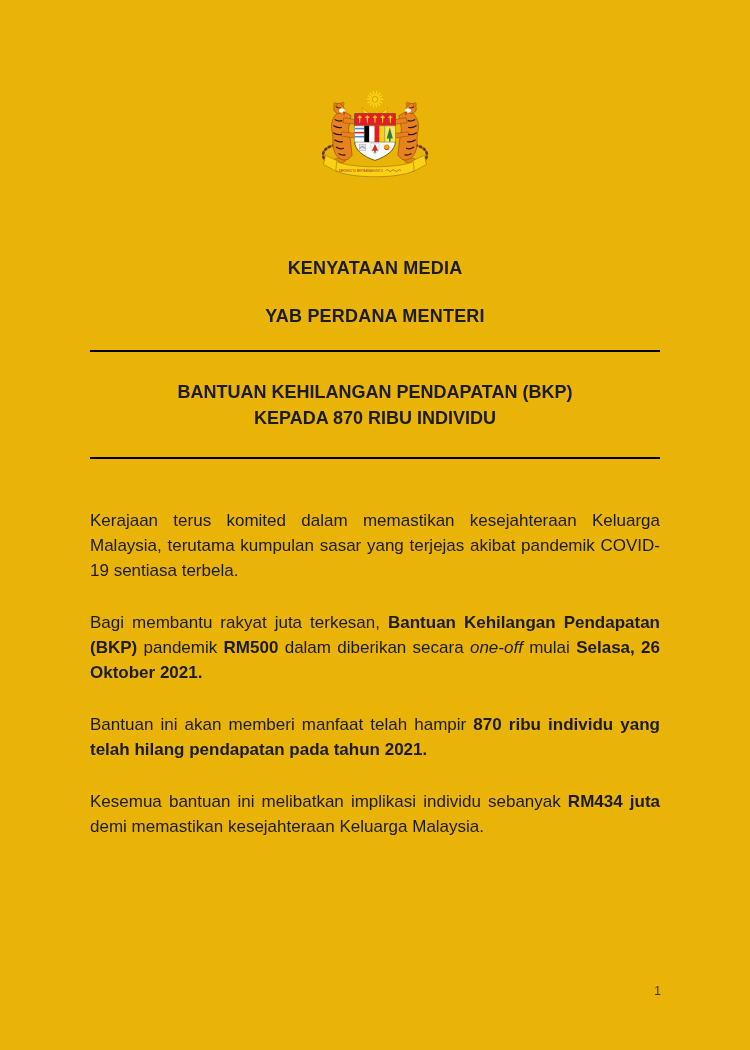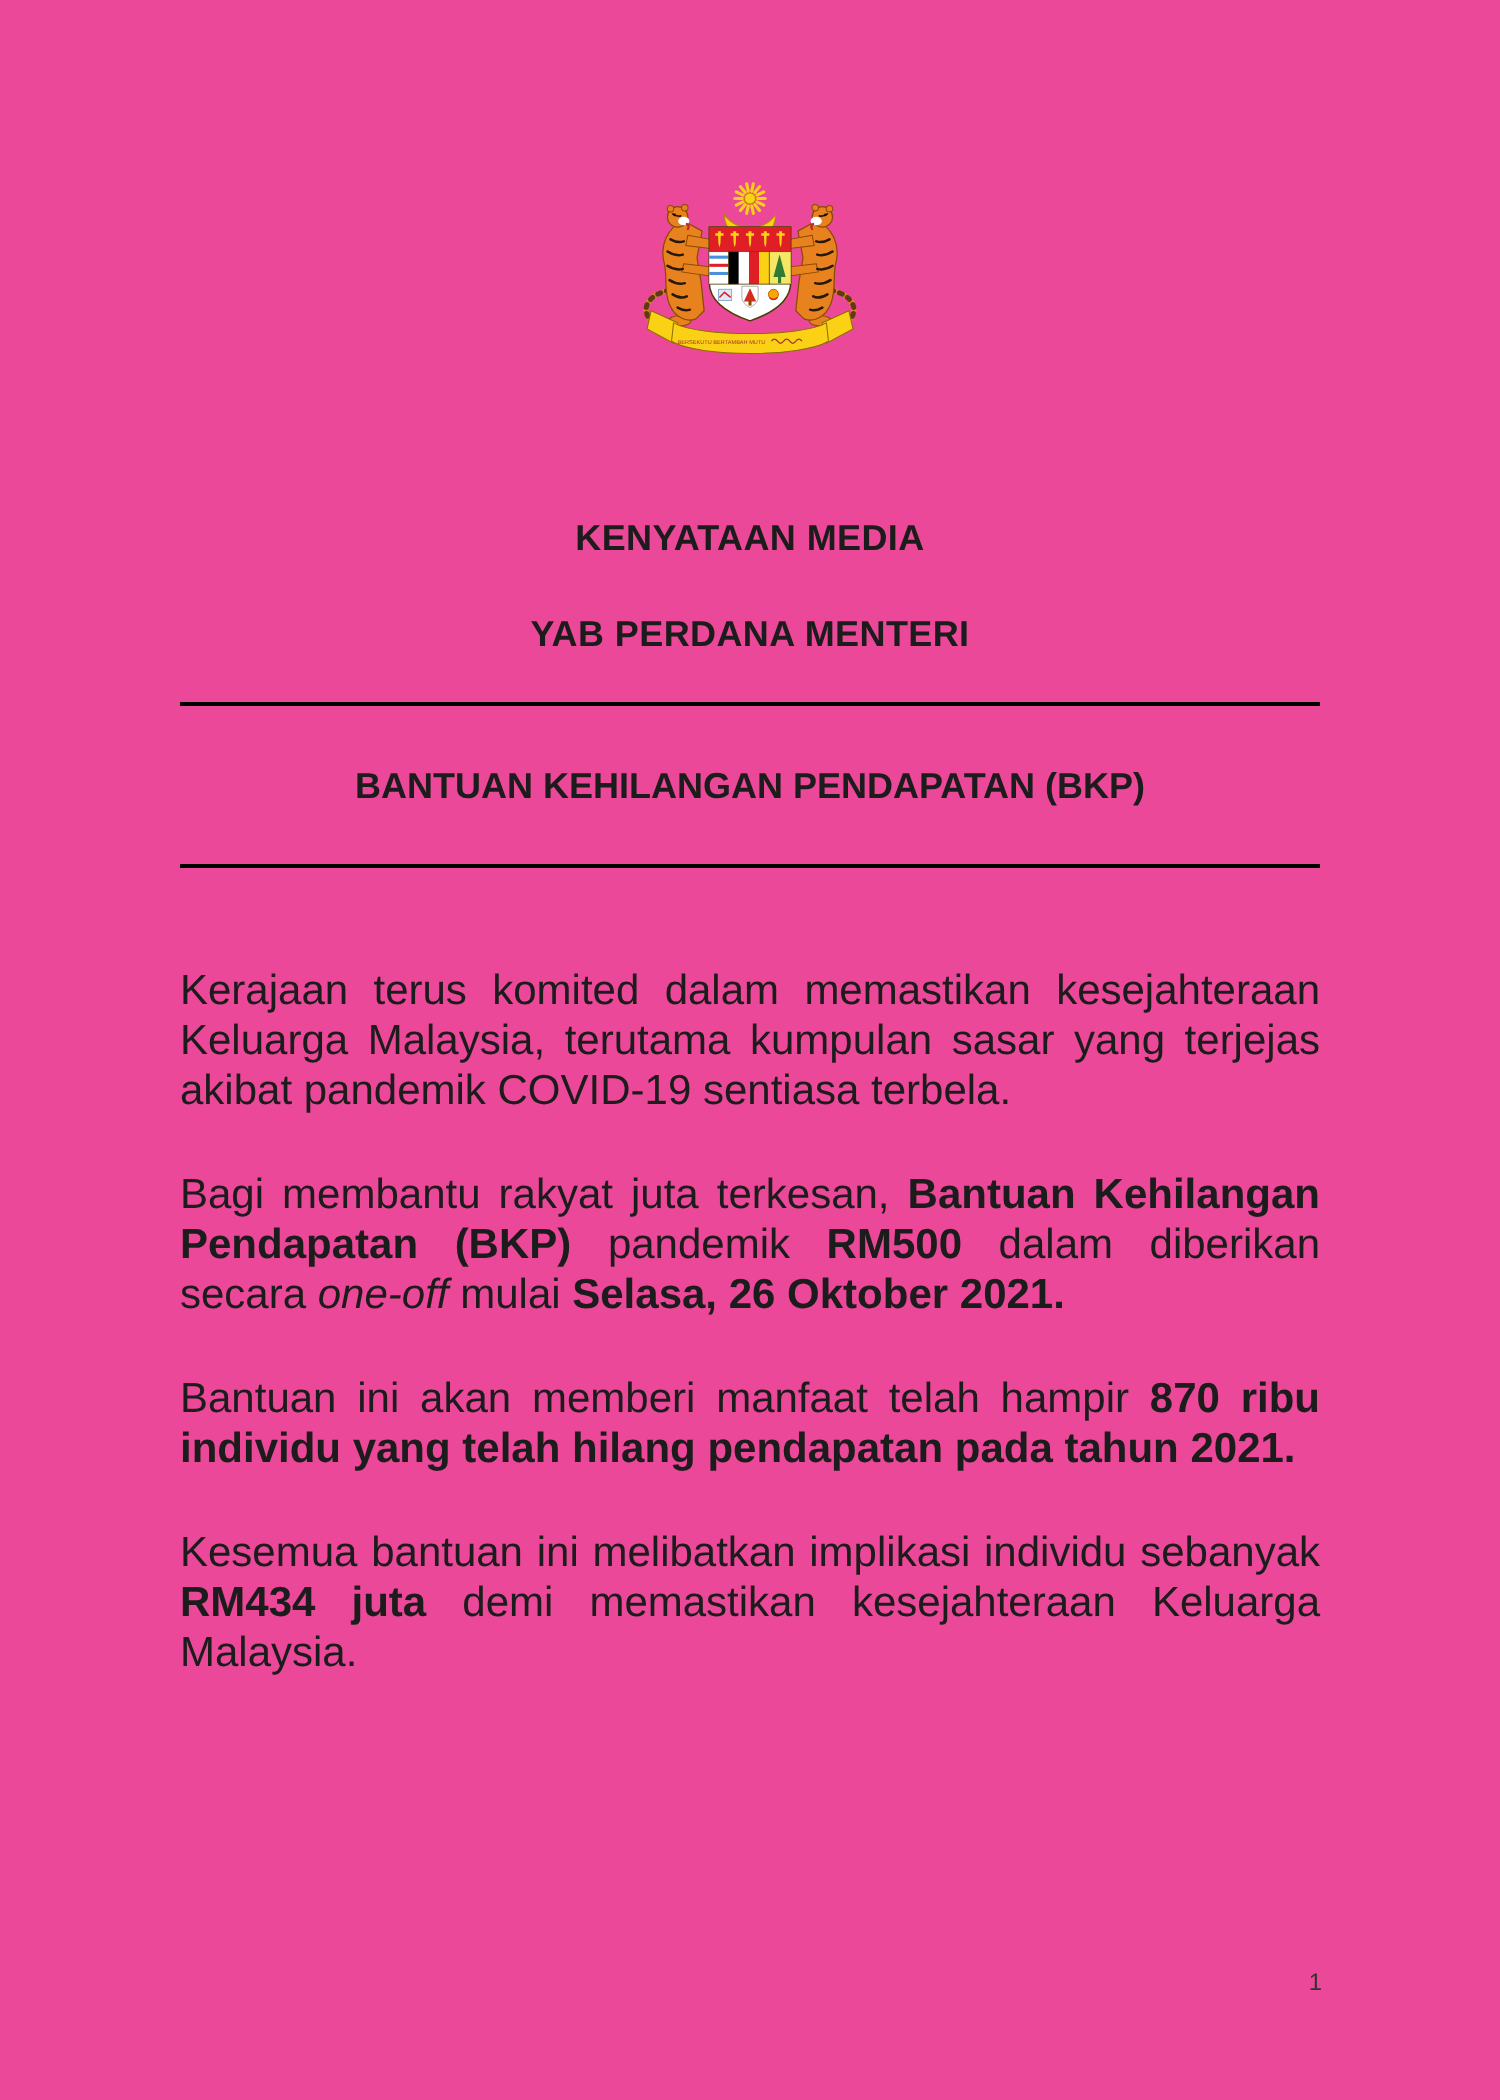--- a/index.html
+++ b/index.html
@@ -1,20 +1,20 @@
 <!DOCTYPE html>
 <html><head>
 <meta charset="utf-8">
 <style>
   html,body{margin:0;padding:0;background:#e9e9e9;}
   .page{
     position:relative;
     width:750px;height:1050px;
     margin:0 auto;
-    background:#ec4899;
+    background:#eab308;
     font-family:"Liberation Sans", sans-serif;
     color:#1c1c1c;
     overflow:hidden;
   }
   .crest-wrap{
     padding-top:84px;
     text-align:center;
   }
   .headings{
     margin-top:62px;
@@ -40,21 +40,21 @@
   .title-block{
     margin-top:27px;
     text-align:center;
     font-weight:bold;
     font-size:18px;
     line-height:26px;
   }
   .body-text{margin-top:49px;}
   .para{
     margin:0 0 27px 0;
-    font-size:21px;
+    font-size:17px;
     line-height:25px;
     text-align:justify;
   }
   .para.gap-top{margin-top:18px;}
   .b{font-weight:bold;}
   .bi{font-weight:normal;font-style:italic;}
   .page-number{
     position:absolute;
     right:89px;
     bottom:52px;
@@ -147,20 +147,21 @@
   <div class="headings">
     <p class="doc-heading">KENYATAAN MEDIA</p>
     <p class="doc-heading second">YAB PERDANA MENTERI</p>
   </div>
 
   <div class="content">
     <hr class="divider">
 
     <div class="title-block">
       <div>BANTUAN KEHILANGAN PENDAPATAN (BKP)</div>
+      <div>KEPADA 870 RIBU INDIVIDU</div>
     </div>
 
     <hr class="divider below-title">
 
     <div class="body-text">
 
       <p class="para"><span>Kerajaan terus komited dalam memastikan kesejahteraan Keluarga Malaysia, terutama kumpulan sasar yang terjejas akibat pandemik COVID-19 sentiasa terbela.</span></p>
 
       <p class="para gap-top"><span>Bagi membantu rakyat juta terkesan, </span><span class="b">Bantuan Kehilangan Pendapatan (BKP)</span><span> pandemik </span><span class="b">RM500</span><span> dalam diberikan secara </span><span class="bi">one-off</span><span> mulai </span><span class="b">Selasa, 26 Oktober 2021.</span></p>
 

